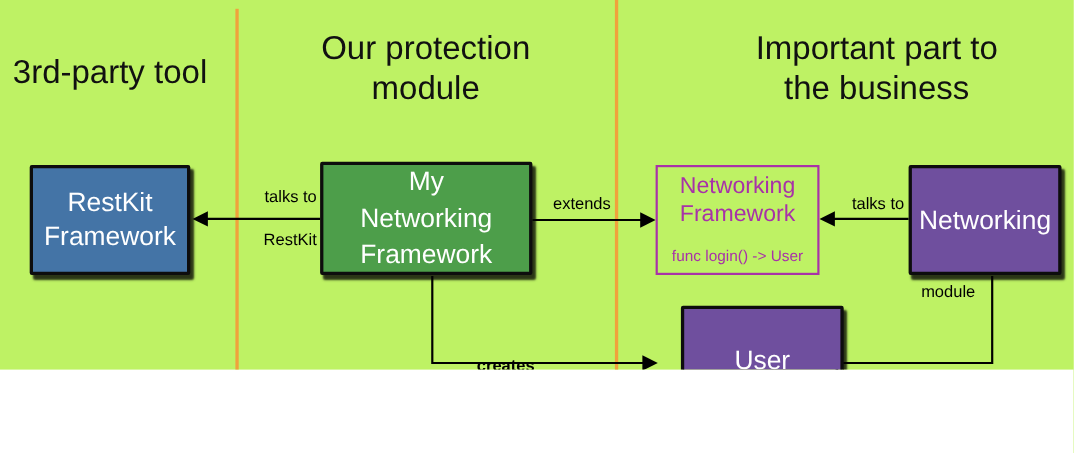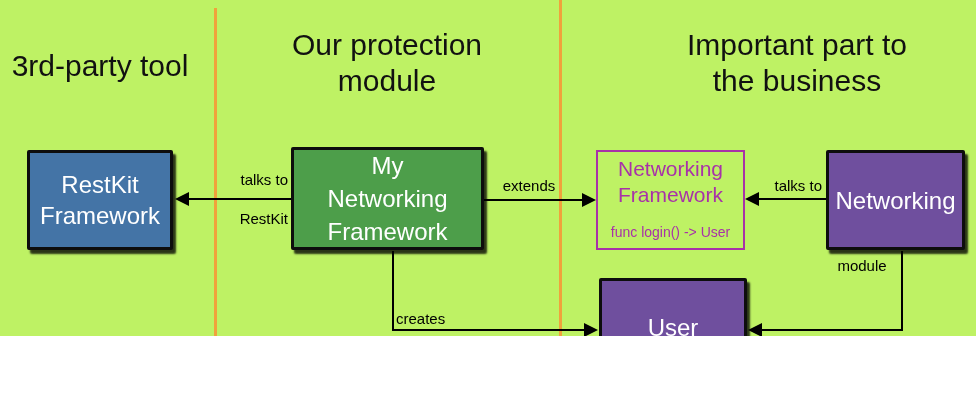--- a/index.html
+++ b/index.html
@@ -99,21 +99,21 @@
     position: absolute;
     color: #000000;
     font-size: 15px;
     line-height: 17px;
     white-space: nowrap;
   }
   .lbl-talks-restkit { left: 190px; top: 171px; width: 98px; text-align: right; }
   .lbl-restkit       { left: 190px; top: 210px; width: 98px; text-align: right; }
   .lbl-extends       { left: 484px; top: 177px; width: 90px; text-align: center; }
   .lbl-talks-to      { left: 724px; top: 177px; width: 98px; text-align: right; }
-  .lbl-creates       { left: 396px; top: 310px; width: 90px; text-align: left; }
+  .lbl-creates       { left: 396px; top: 324px; width: 90px; text-align: right; font-weight: bold; }
   .lbl-expects       { left: 824px; top: 257px; width: 76px; text-align: center; }
 </style>
 </head>
 <body>
 
 <div class="canvas">
 
   <div class="divider divider-left" style="background-color: rgb(240, 162, 60);"></div>
   <div class="divider divider-right" style="background-color: rgb(240, 162, 60);"></div>
 
@@ -162,21 +162,21 @@
       <div>Networking</div>
       <div>Framework</div>
     </div>
     <div class="protocol-signature">func login() -&gt; User</div>
   </div>
 
   <div class="node node-application" style="background-color: rgb(111, 79, 158);">
     <div>Networking</div>
   </div>
 
-  <div class="node node-user" style="background-color: rgb(111, 79, 158);">
+  <div class="node node-user" style="background-color: rgb(111, 79, 158); margin-left: 20px;">
     <div>User</div>
   </div>
 
   <div class="edge-label lbl-talks-restkit">talks to</div>
   <div class="edge-label lbl-restkit">RestKit</div>
   <div class="edge-label lbl-extends">extends</div>
   <div class="edge-label lbl-talks-to">talks to</div>
   <div class="edge-label lbl-creates">creates</div>
   <div class="edge-label lbl-expects">module</div>
 

